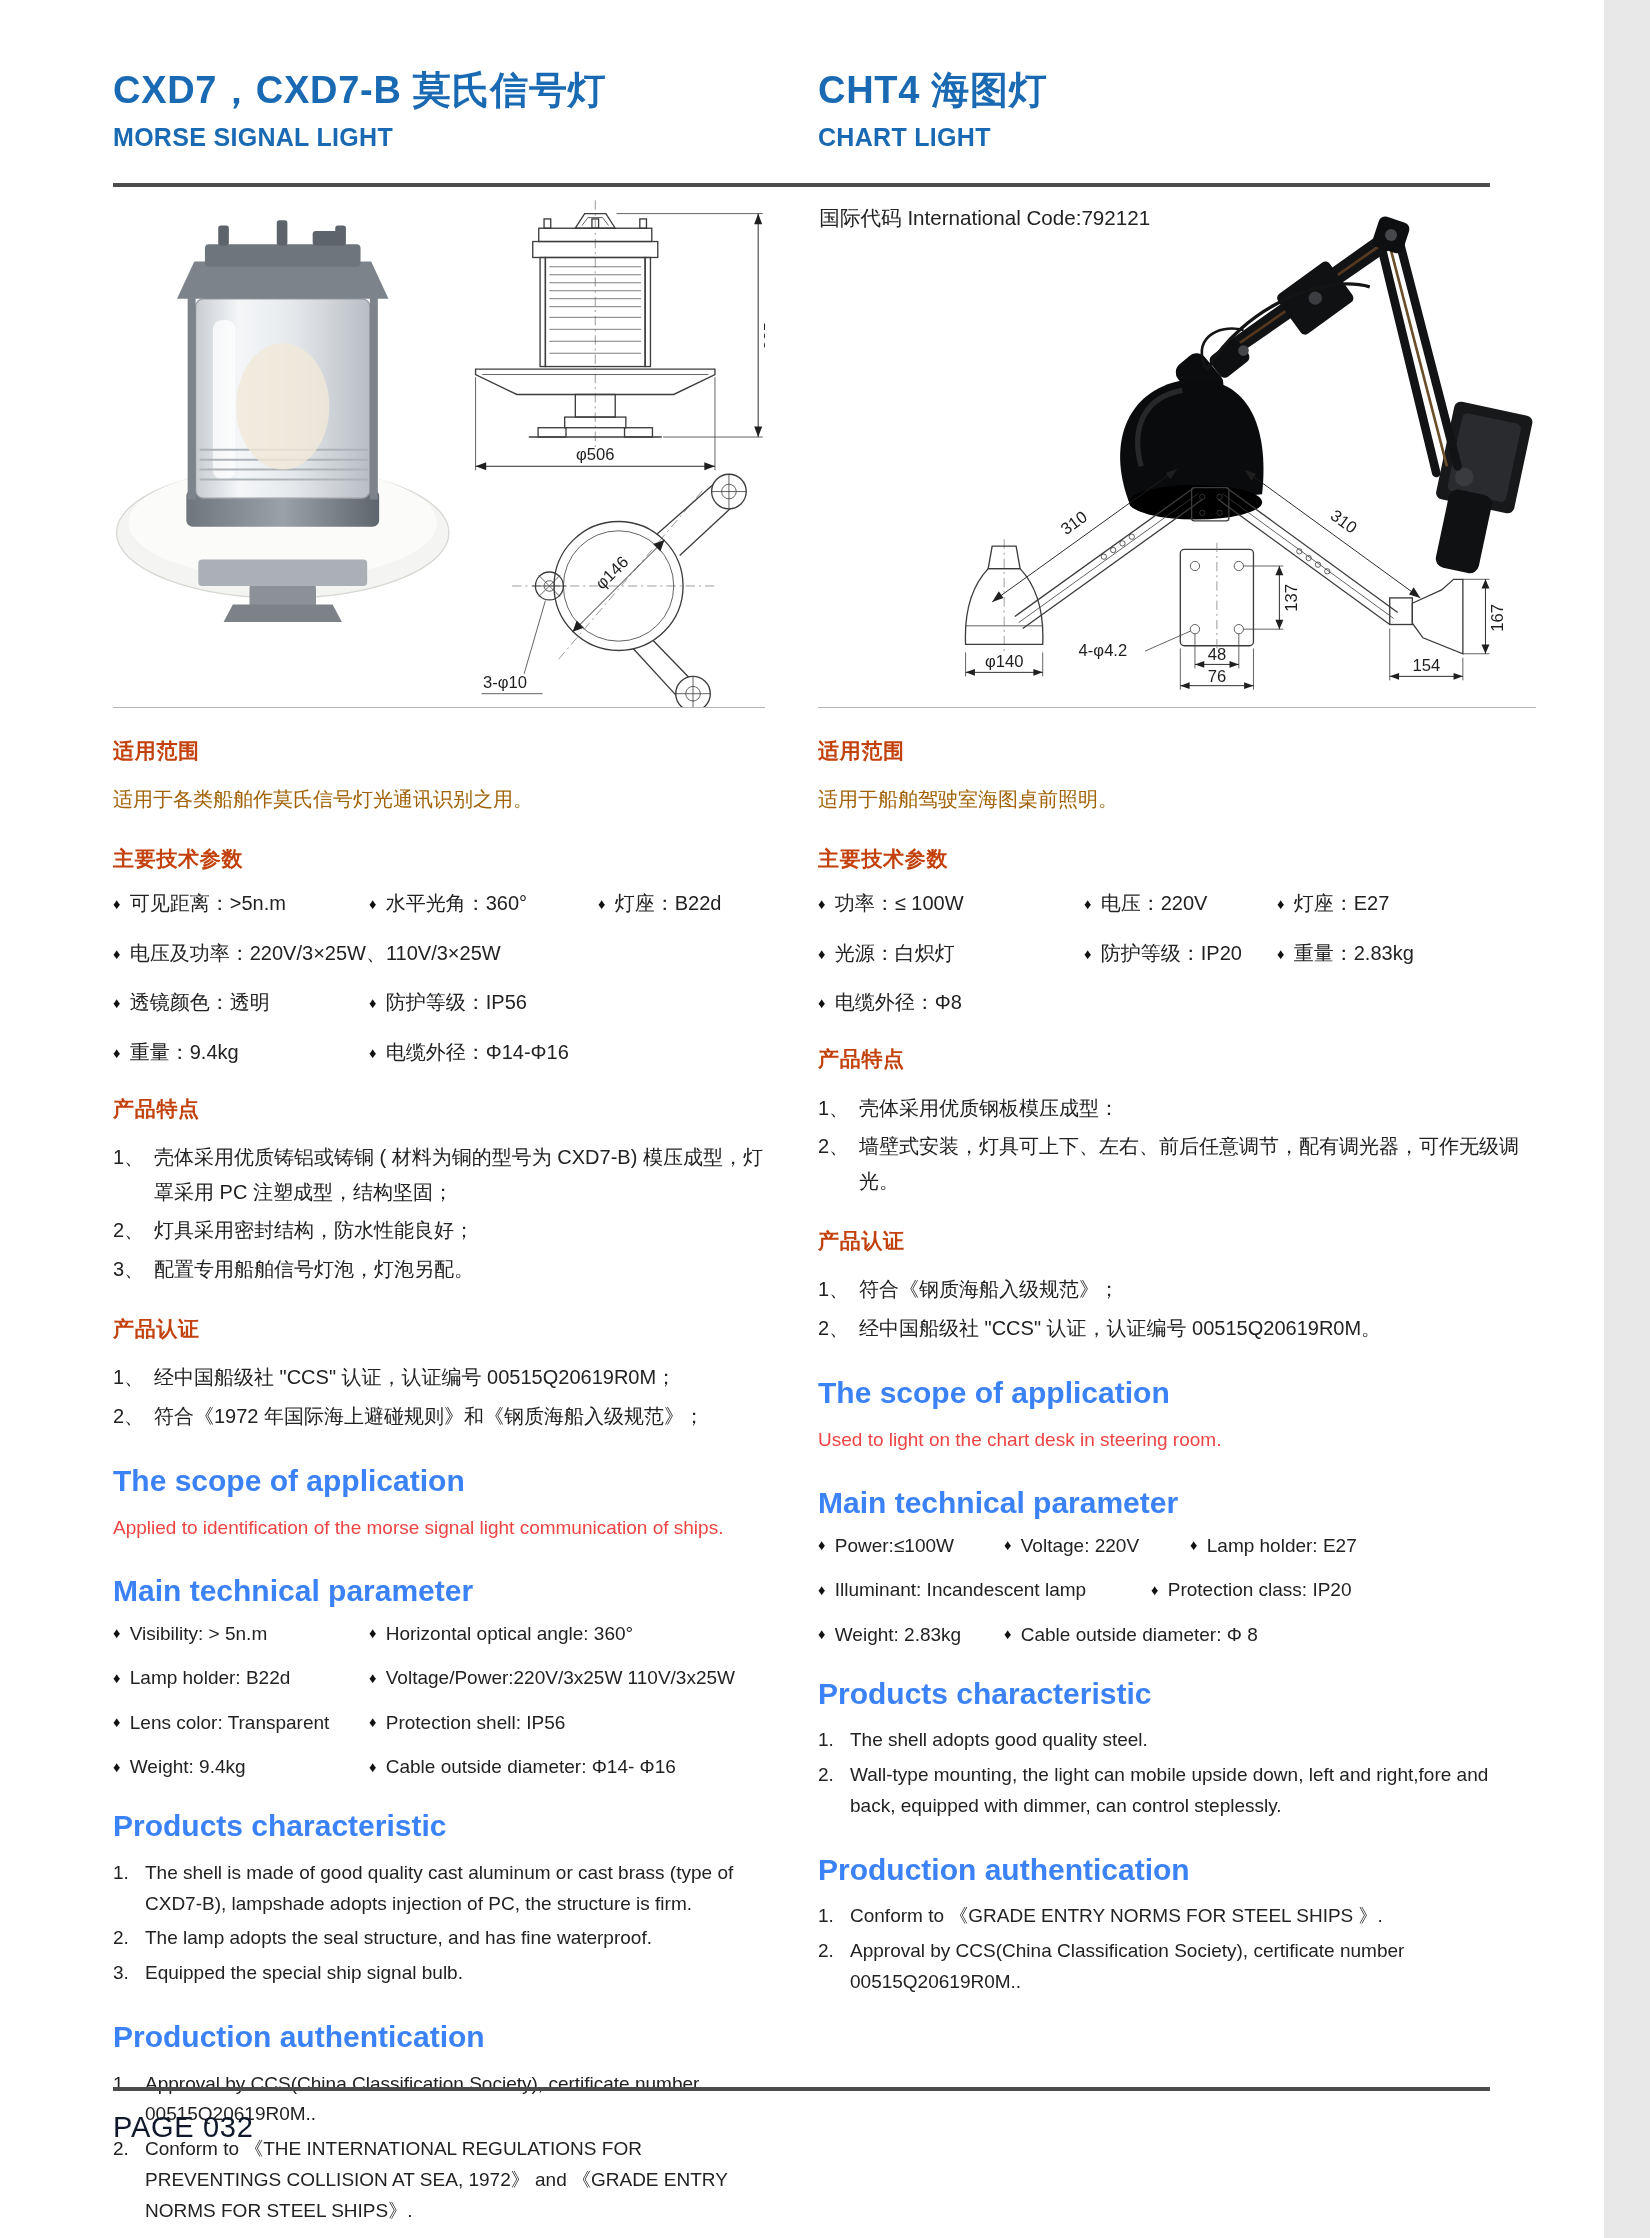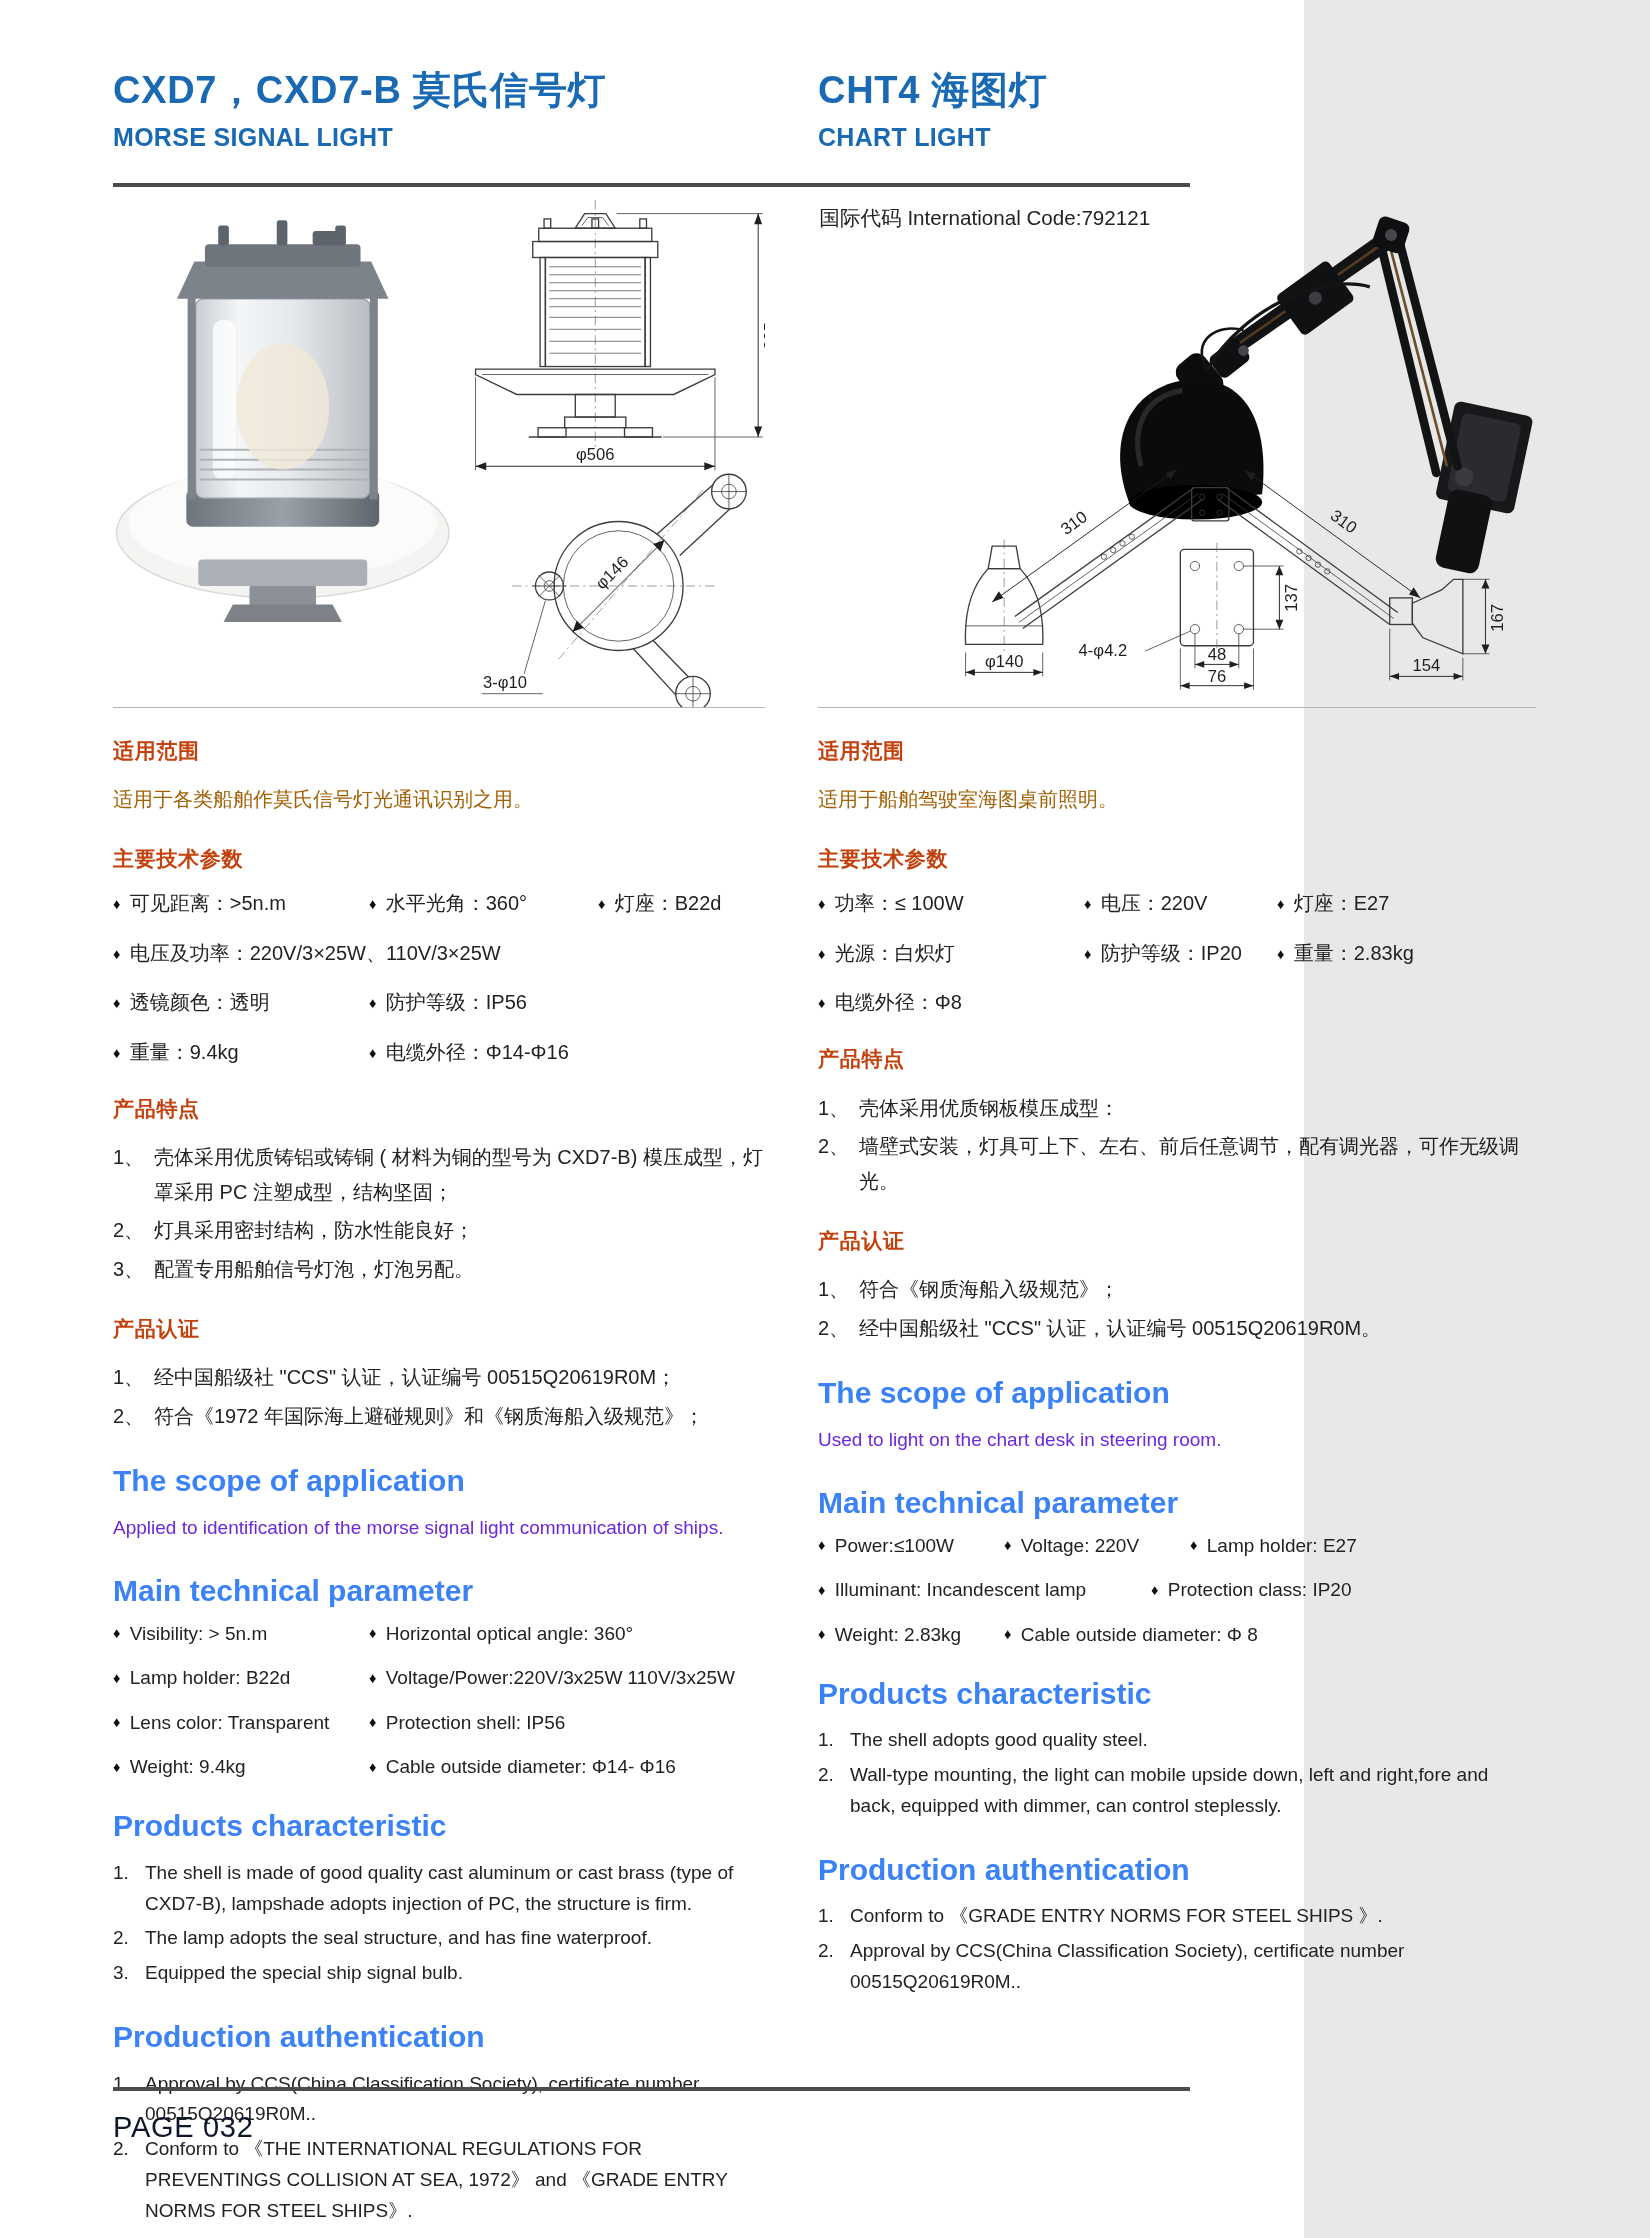--- a/index.html
+++ b/index.html
@@ -1,37 +1,37 @@
 <!DOCTYPE html>
 <html style="font-size:10.6px"><head>
 <meta charset="utf-8">
 <style>
   html,body{margin:0;padding:0;background:#e8e8e8;}
-  .page{width:1304px;height:2239px;background:#ffffff;position:relative;
+  .page{width:1604px;height:2239px;background:#ffffff;position:relative;
         font-family:"Liberation Sans","DejaVu Sans",sans-serif;color:#1f1f1f;}
   .content{padding:0 114px 0 113px;}
   .grid{display:grid;grid-template-columns:652px 718px;column-gap:53px;}
 
   
   .titles{padding-top:69px;padding-bottom:31px;}
   .t-zh{font-size:38px;font-weight:bold;color:#1a6ab3;letter-spacing:0.7px;line-height:1.15;}
   .t-en{font-size:25px;font-weight:bold;color:#1a6ab3;margin-top:10px;letter-spacing:0.3px;}
 
   .rule-dark{border:none;border-top:4.7px solid #4c4c4c;margin:0;}
 
   
   .img-cell{height:520px;border-bottom:1.3px solid #b4b4b4;position:relative;overflow:hidden;}
   .code-line{position:absolute;left:1.3px;top:17.3px;font-size:20.6px;color:#222;z-index:3;}
   .img-cell svg{position:absolute;left:0;top:0;}
 
   
   .h-zh{font-size:21px;font-weight:600;color:#c2410c;margin:29px 0 17.3px 0;letter-spacing:0.7px;}
   .h-en{font-size:30px;font-weight:600;color:#3b82f6;margin:31px 0 14.6px 0;}
   .body-zh{font-size:20px;color:#a16207;line-height:1.7;}
-  .body-en{font-size:19px;color:#6d28d9;line-height:1.6;}
+  .body-en{font-size:19px;color:#ef4444;line-height:1.6;}
 
   .b-row{display:flex;margin-bottom:22.6px;align-items:baseline;}
   .b-item{display:flex;align-items:baseline;font-size:20px;color:#222;}
   .b-item .dm{font-size:14.6px;margin-right:9.3px;position:relative;top:-1.3px;color:#111;}
   .en .b-item{font-size:19px;}
 
   .wL1{width:256px;flex:none;} .wL2{width:229px;flex:none;}
   .wR1{width:266px;flex:none;} .wR2{width:193px;flex:none;}
   .wEL1{width:256px;flex:none;}
   .wER1{width:186px;flex:none;} .wER2{width:186px;flex:none;} .wER3{width:333px;flex:none;}

